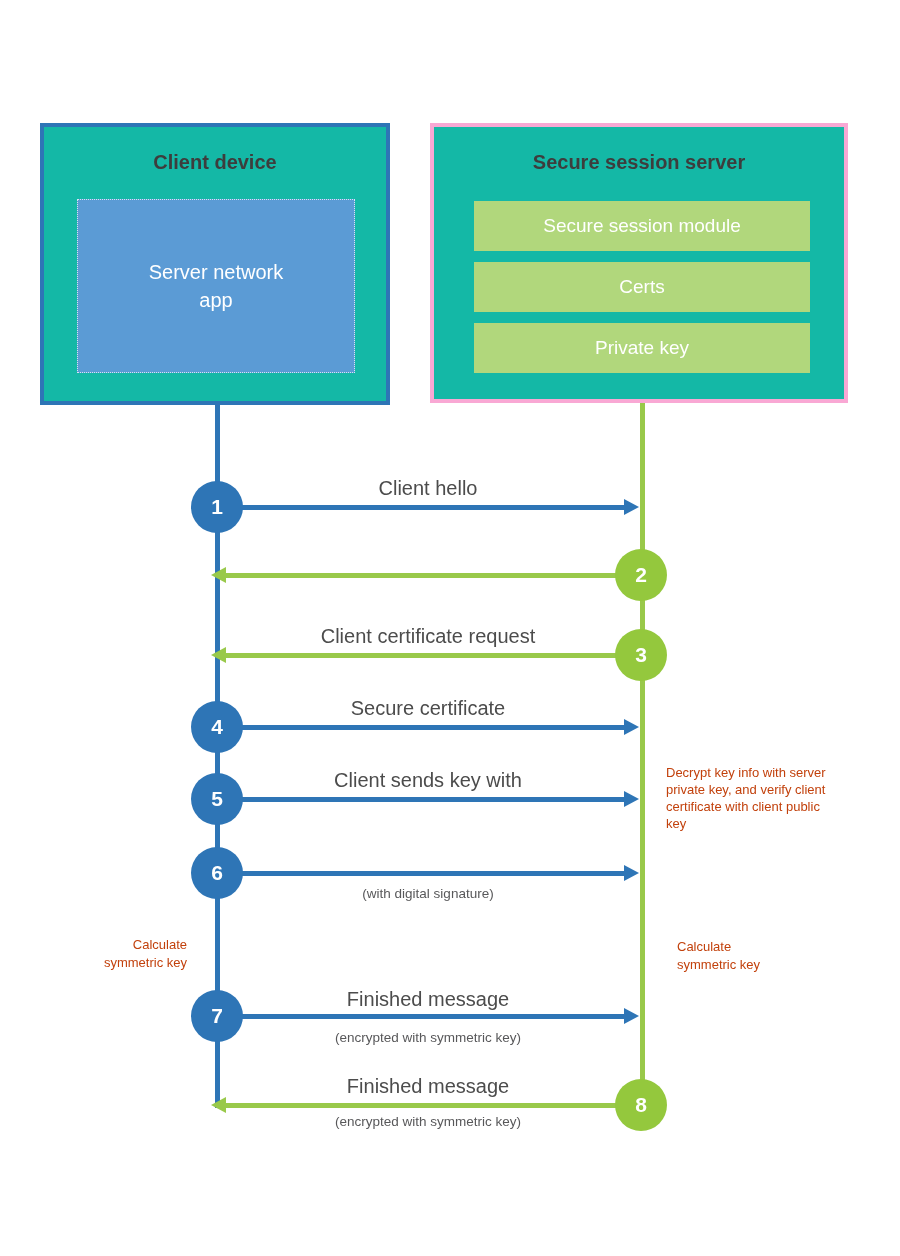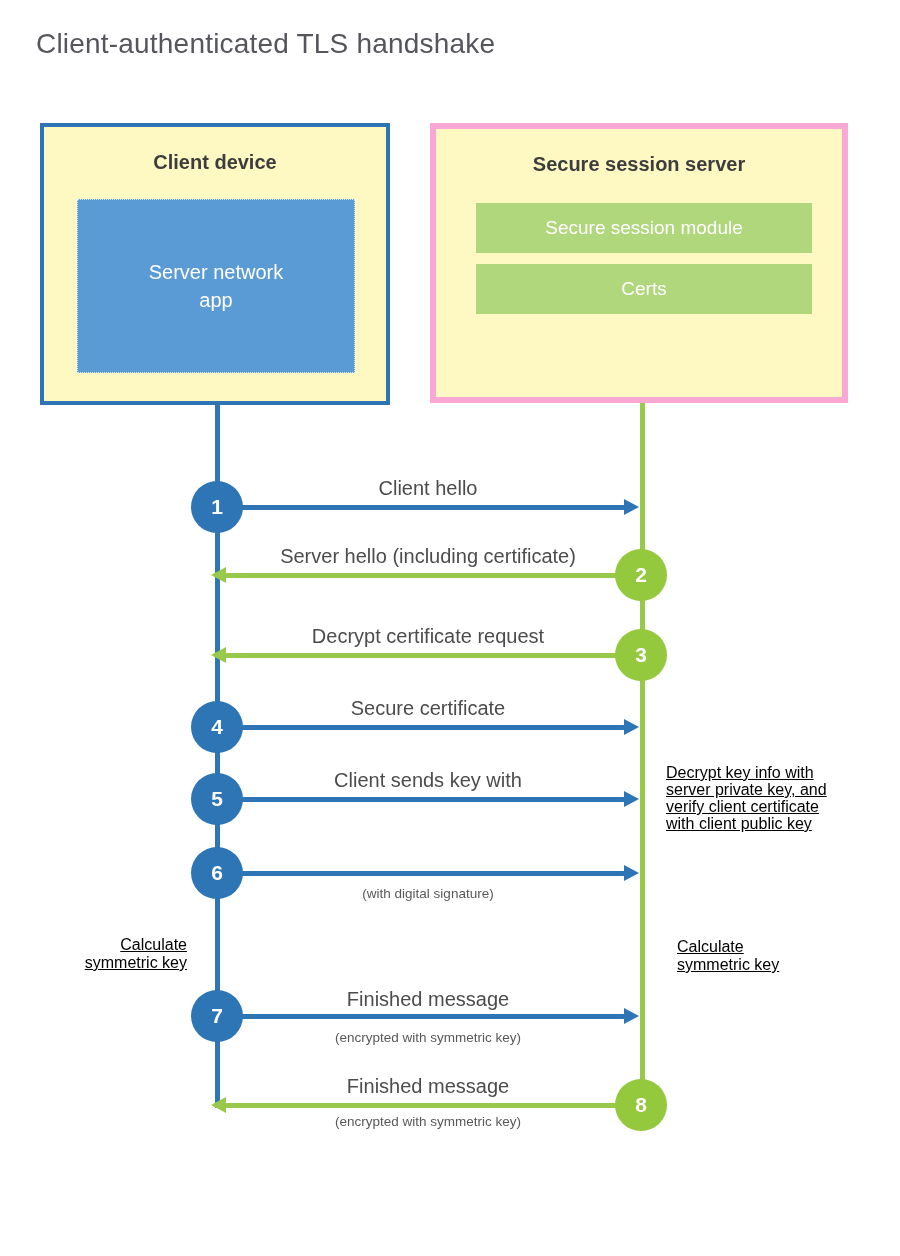--- a/index.html
+++ b/index.html
@@ -5,23 +5,23 @@
   html,body{margin:0;padding:0;background:#ffffff;}
   .canvas{
     position:relative;width:900px;height:1256px;background:#ffffff;overflow:hidden;
     font-family:"Liberation Sans","DejaVu Sans",sans-serif;
   }
   .page-title{
     position:absolute;left:36px;top:28px;margin:0;
     font-size:28px;font-weight:300;color:#55565c;letter-spacing:.2px;
   }
   
-  .box{position:absolute;background:#fef9c3;box-sizing:border-box;}
+  .box{position:absolute;background:#14b8a6;box-sizing:border-box;}
   .box.client{left:40px;top:123px;width:350px;height:282px;border:4px solid #2e75b6;}
-  .box.server{left:430px;top:123px;width:418px;height:280px;border:6px solid #f9a8d4;}
+  .box.server{left:430px;top:123px;width:418px;height:280px;border:4px solid #f9a8d4;}
   .box-title{
     position:absolute;left:0;right:0;top:24px;text-align:center;
     font-size:20px;font-weight:bold;color:#3d3d3d;
   }
   .app-rect{
     position:absolute;left:33px;top:72px;width:278px;height:174px;
     background:#5b9bd5;border:1px dotted rgba(255,255,255,.75);box-sizing:border-box;
     display:flex;align-items:center;justify-content:center;text-align:center;
     color:#ffffff;font-size:20px;line-height:28px;white-space:pre-line;
   }
@@ -57,59 +57,58 @@
   
   .msg{
     position:absolute;left:218px;width:420px;text-align:center;
     font-size:20px;color:#4c4c4c;line-height:22px;
   }
   .sub{
     position:absolute;left:218px;width:420px;text-align:center;
     font-size:13.5px;color:#58585a;line-height:17px;
   }
   .note{
-    position:absolute;font-size:16px;color:#000000;line-height:17px;white-space:pre-line;text-decoration:underline;
+    position:absolute;font-size:13px;color:#c2410c;line-height:17px;white-space:pre-line;
   }
   .note.decrypt{left:666px;top:764px;width:162px;}
   .note.calc-left{left:57px;top:936px;width:130px;text-align:right;line-height:18px;}
   .note.calc-right{left:677px;top:938px;width:130px;text-align:left;line-height:18px;}
 </style>
 </head>
 <body>
 
 <div class="canvas">
 
-  <h1 class="page-title">Client-authenticated TLS handshake</h1>
 
   <div class="box client">
     <div class="box-title">Client device</div>
     <div class="app-rect">Server network
 app</div>
   </div>
 
   <div class="box server">
     <div class="box-title">Secure session server</div>
     <div class="bar b1">Certs</div>
     <div class="bar b0">Secure session module</div>
+    <div class="bar b2">Private key</div>
   </div>
 
   <div class="vline blue"></div>
   <div class="vline green"></div>
 
   <div class="msg" style="top:477px">Client hello</div>
   <div class="aline blue r" style="top:505px"></div>
   <div class="ahead right r" style="top:499px"></div>
   <div class="circle blue" style="top:481px">1</div>
 
-  <div class="msg" style="top:545px">Server hello (including certificate)</div>
   <div class="aline green l" style="top:573px"></div>
   <div class="ahead left l" style="top:567px"></div>
   <div class="circle green" style="top:549px">2</div>
 
-  <div class="msg" style="top:625px">Decrypt certificate request</div>
+  <div class="msg" style="top:625px">Client certificate request</div>
   <div class="aline green l" style="top:653px"></div>
   <div class="ahead left l" style="top:647px"></div>
   <div class="circle green" style="top:629px">3</div>
 
   <div class="msg" style="top:697px">Secure certificate</div>
   <div class="aline blue r" style="top:725px"></div>
   <div class="ahead right r" style="top:719px"></div>
   <div class="circle blue" style="top:701px">4</div>
 
   <div class="msg" style="top:769px">Client sends key with</div>

